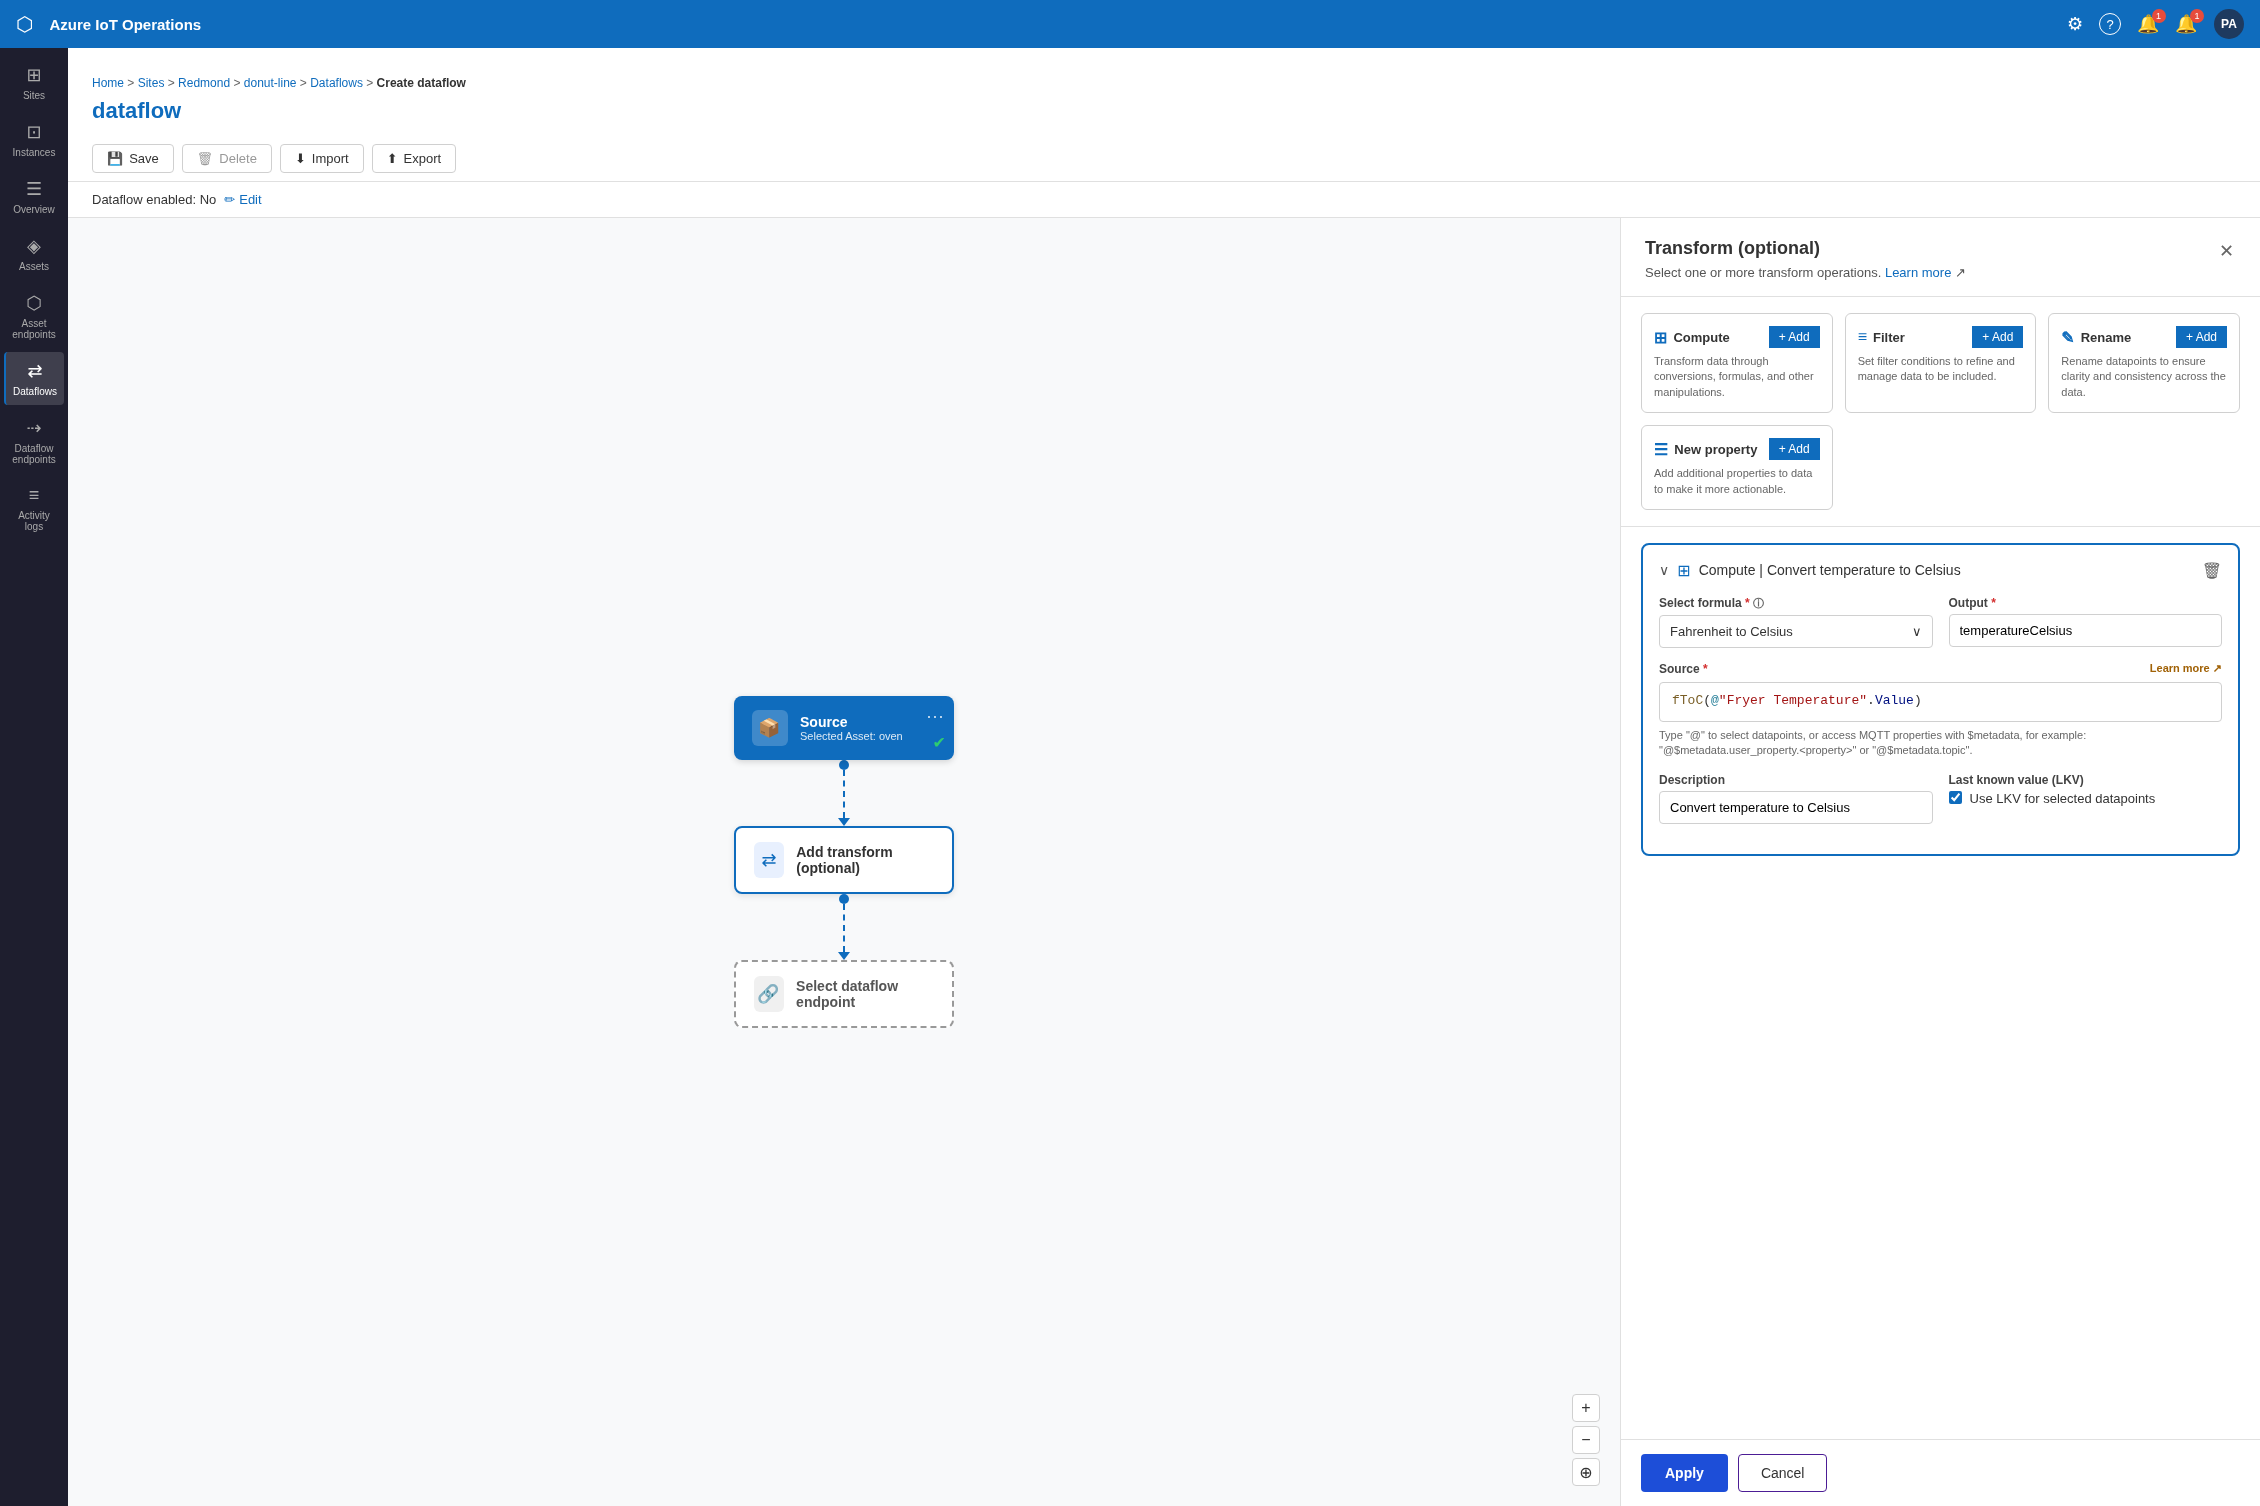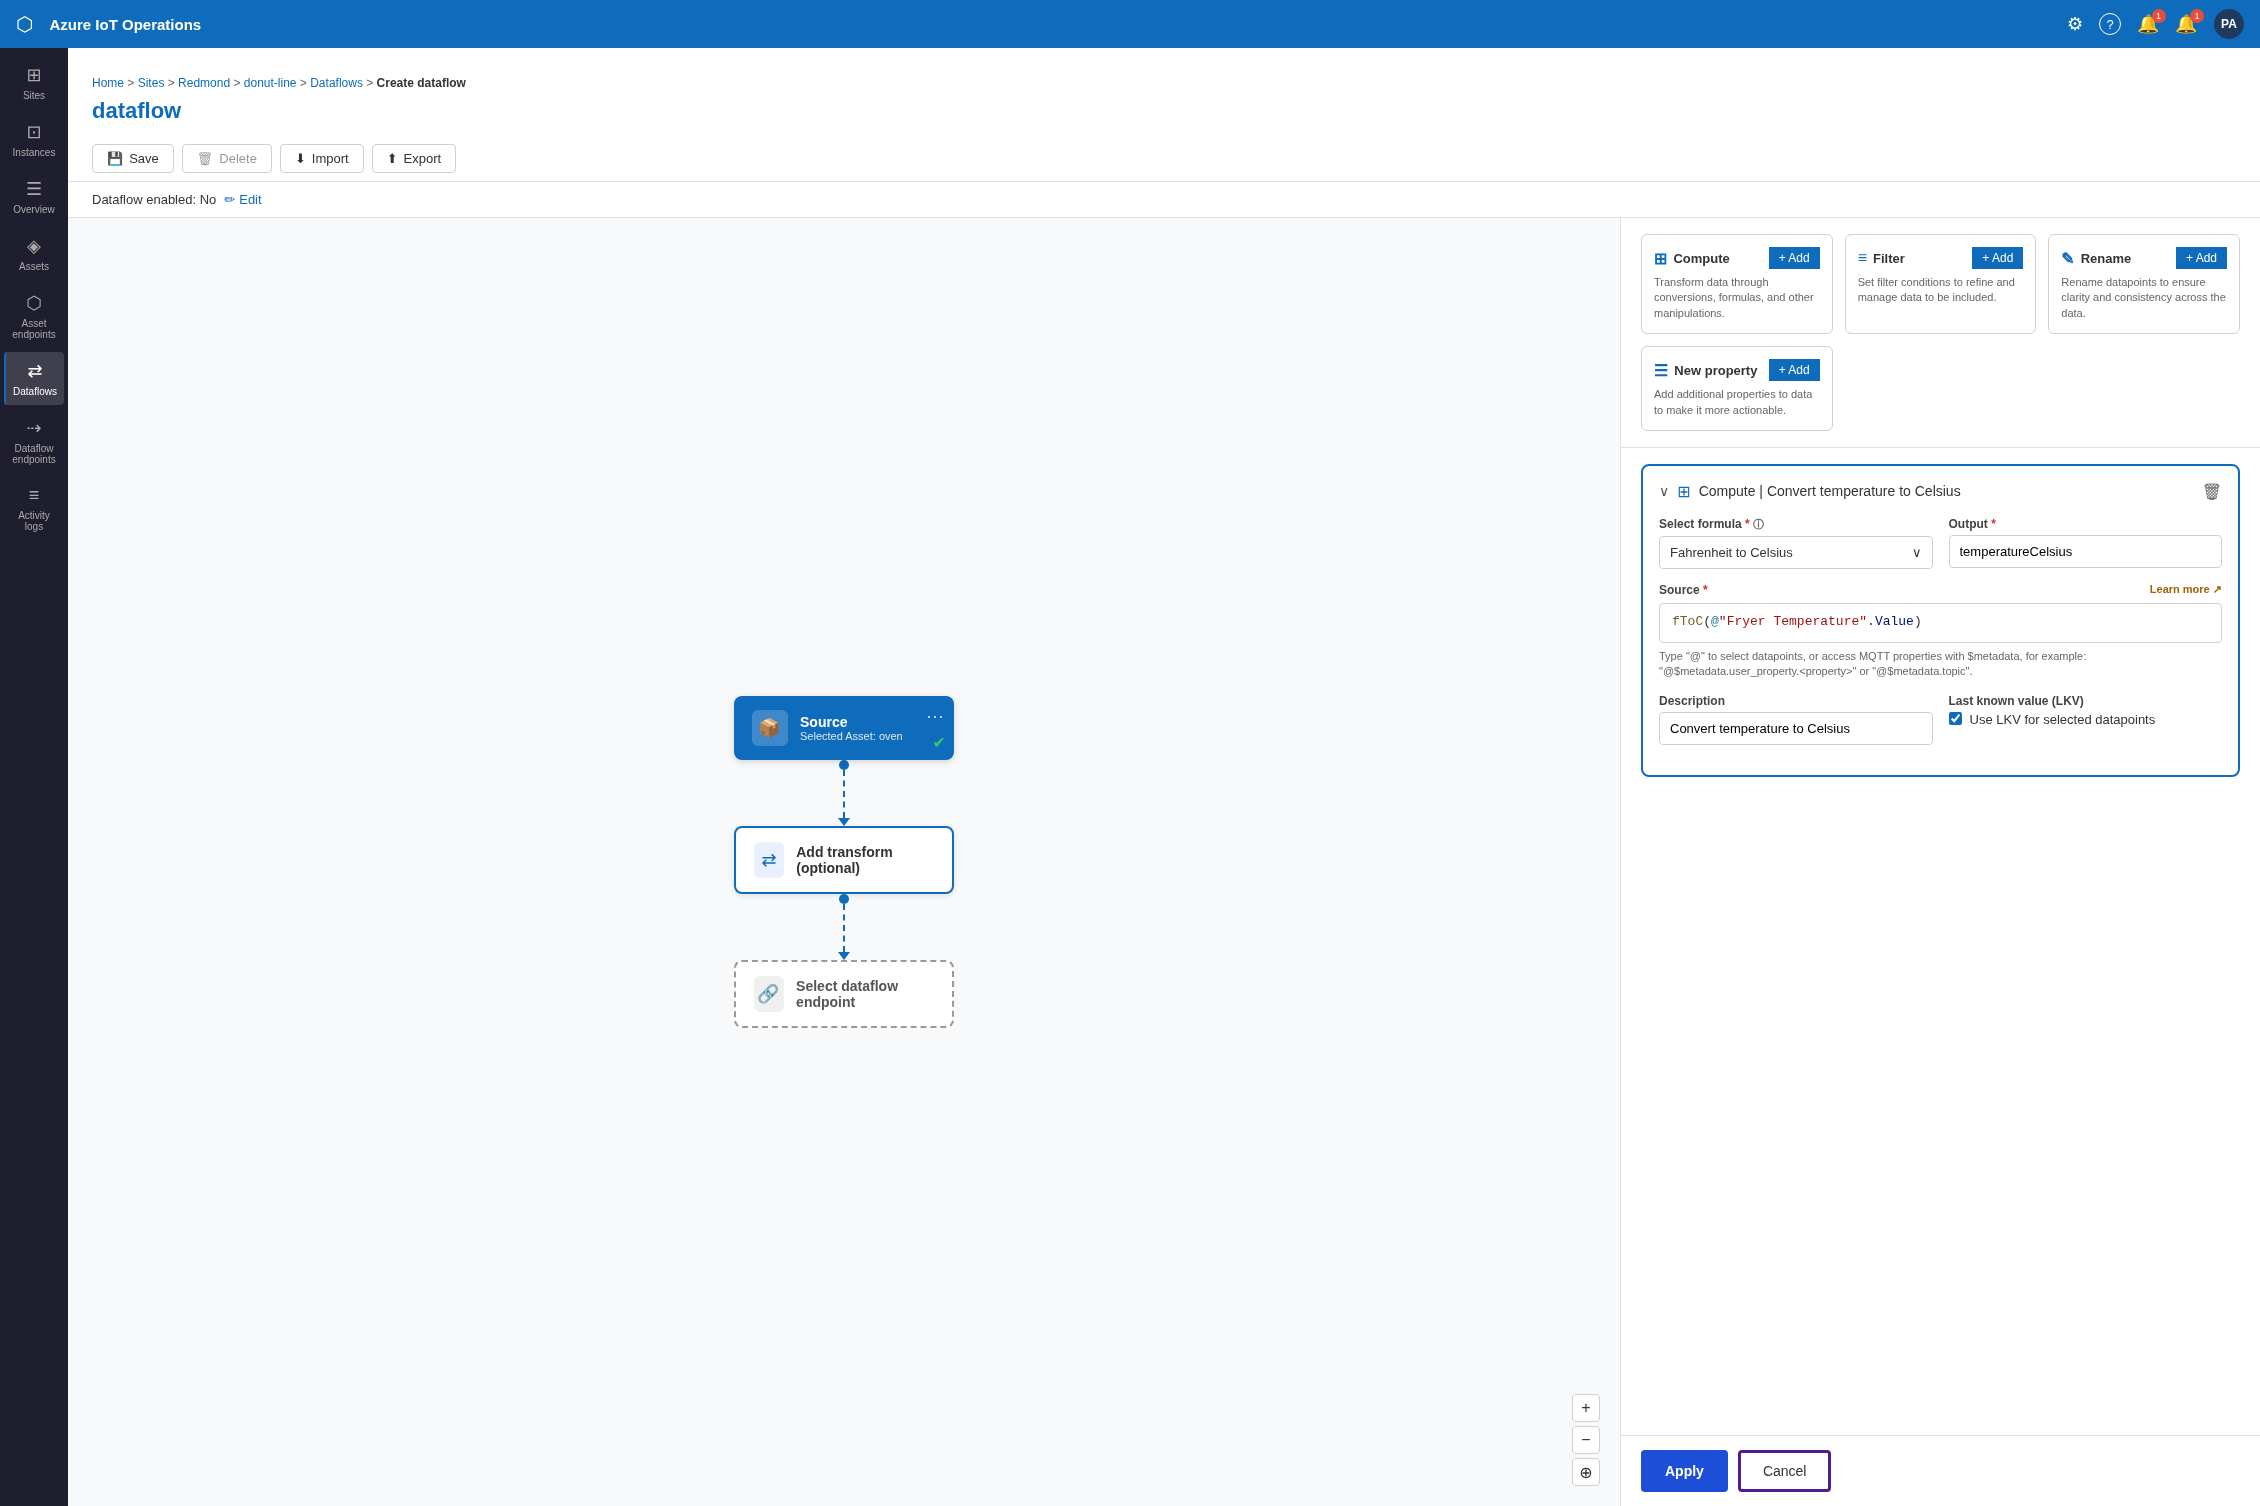--- a/index.html
+++ b/index.html
@@ -250,21 +250,21 @@
     .panel-footer {
       padding: 14px 20px; border-top: 1px solid #e0e0e0;
       display: flex; gap: 10px; flex-shrink: 0;
     }
     .apply-btn {
       background: #1d4ed8; color: white; border: none;
       padding: 10px 24px; border-radius: 4px; font-size: 14px;
       cursor: pointer; font-weight: 600;
     }
     .cancel-btn {
-      background: white; color: #333; border: 3px solid #4c1d95;
+      background: white; color: #333; border: 1px solid #4c1d95;
       padding: 10px 22px; border-radius: 4px; font-size: 14px; cursor: pointer;
     }
 
     
     .panel-scroll::-webkit-scrollbar { width: 6px; }
     .panel-scroll::-webkit-scrollbar-track { background: #f0f0f0; }
     .panel-scroll::-webkit-scrollbar-thumb { background: #ccc; border-radius: 3px; }
   </style>
 </head>
 <body>
@@ -404,20 +404,30 @@
 
         <div class="zoom-controls">
           <div class="zoom-btn">+</div>
           <div class="zoom-btn">−</div>
           <div class="zoom-btn">⊕</div>
         </div>
       </div>
 
       <div class="right-panel">
 
+        <div class="panel-header">
+          <div>
+            <div class="panel-title">Transform (optional)</div>
+            <div class="panel-subtitle">
+              <span>Select one or more transform operations.</span>
+              <a>Learn more</a> ↗
+            </div>
+          </div>
+          <span class="close-btn">✕</span>
+        </div>
 
         <div class="operation-cards">
           <div class="op-card">
             <div class="op-card-header">
               <div class="op-card-title">
                 <span class="op-card-icon">⊞</span>
                 <span>Compute</span>
               </div>
               <button class="add-btn">+ Add</button>
             </div>

